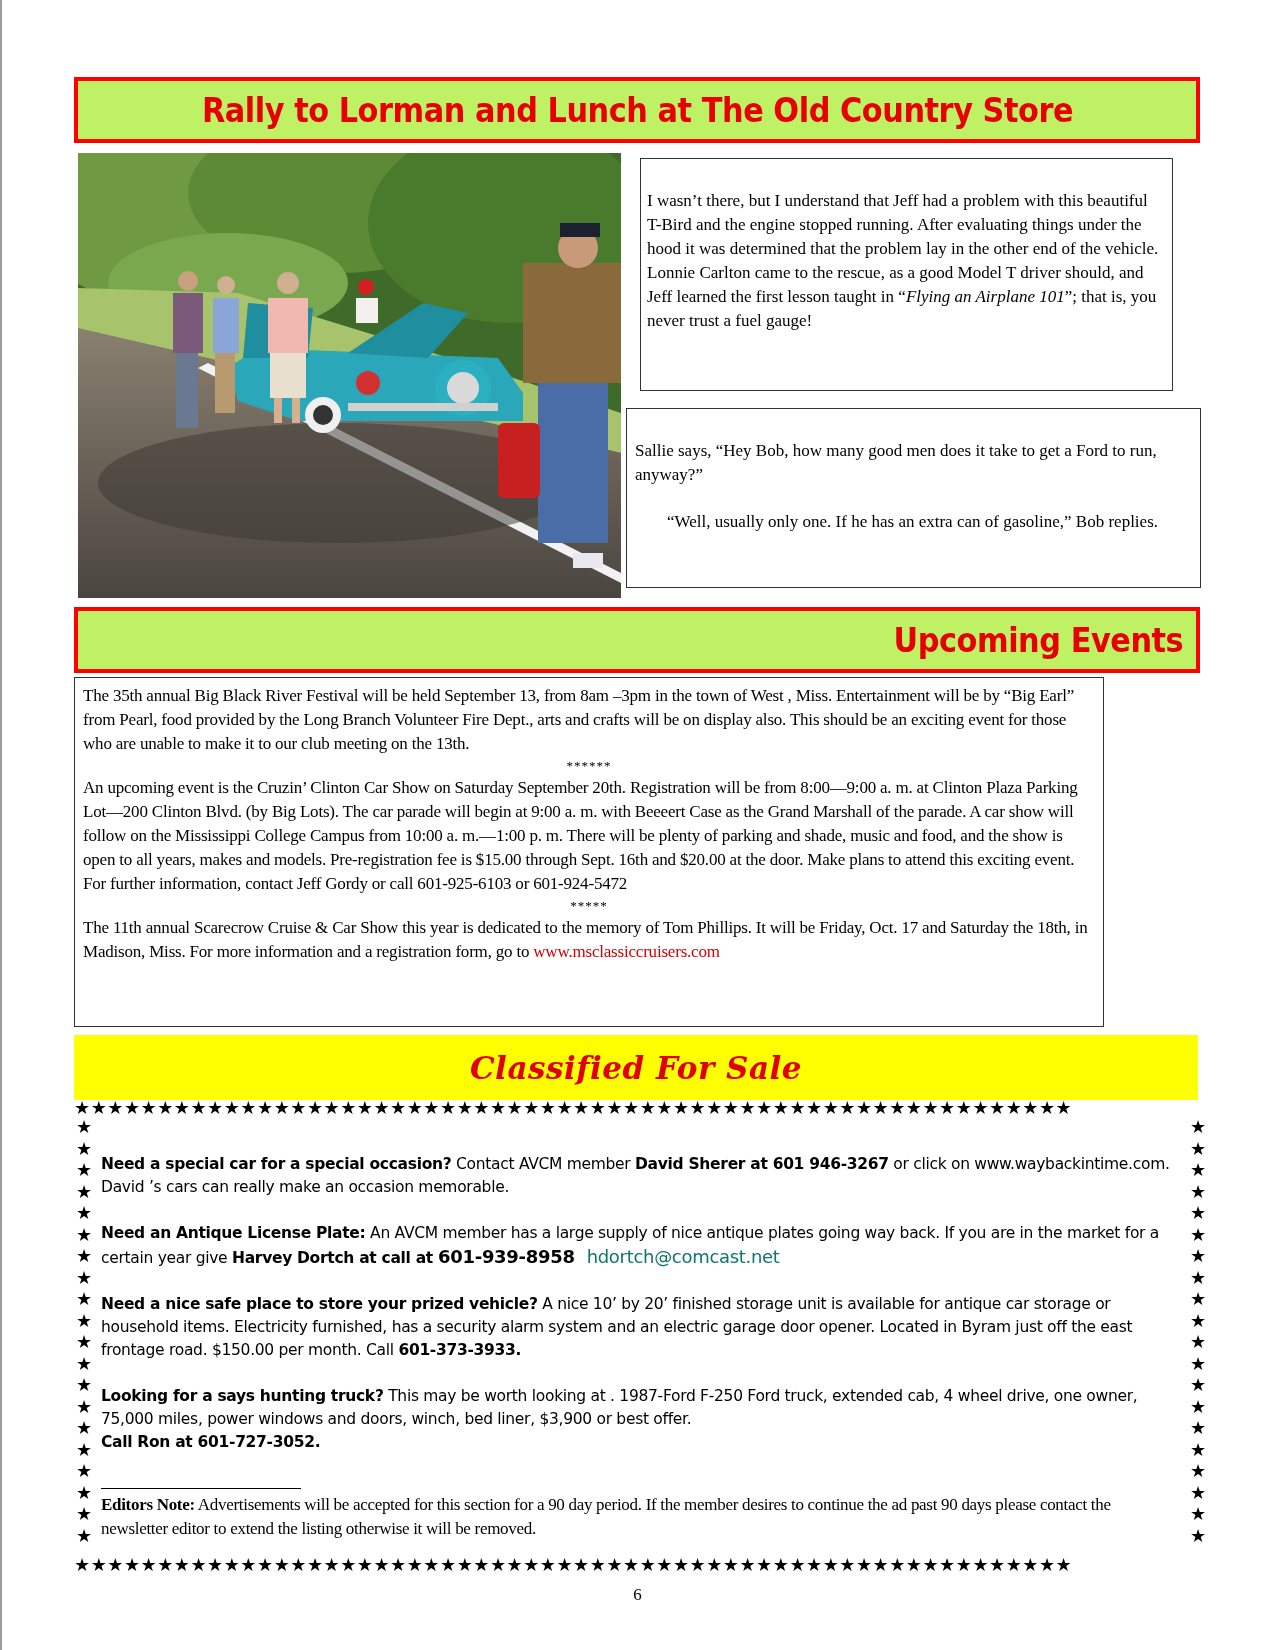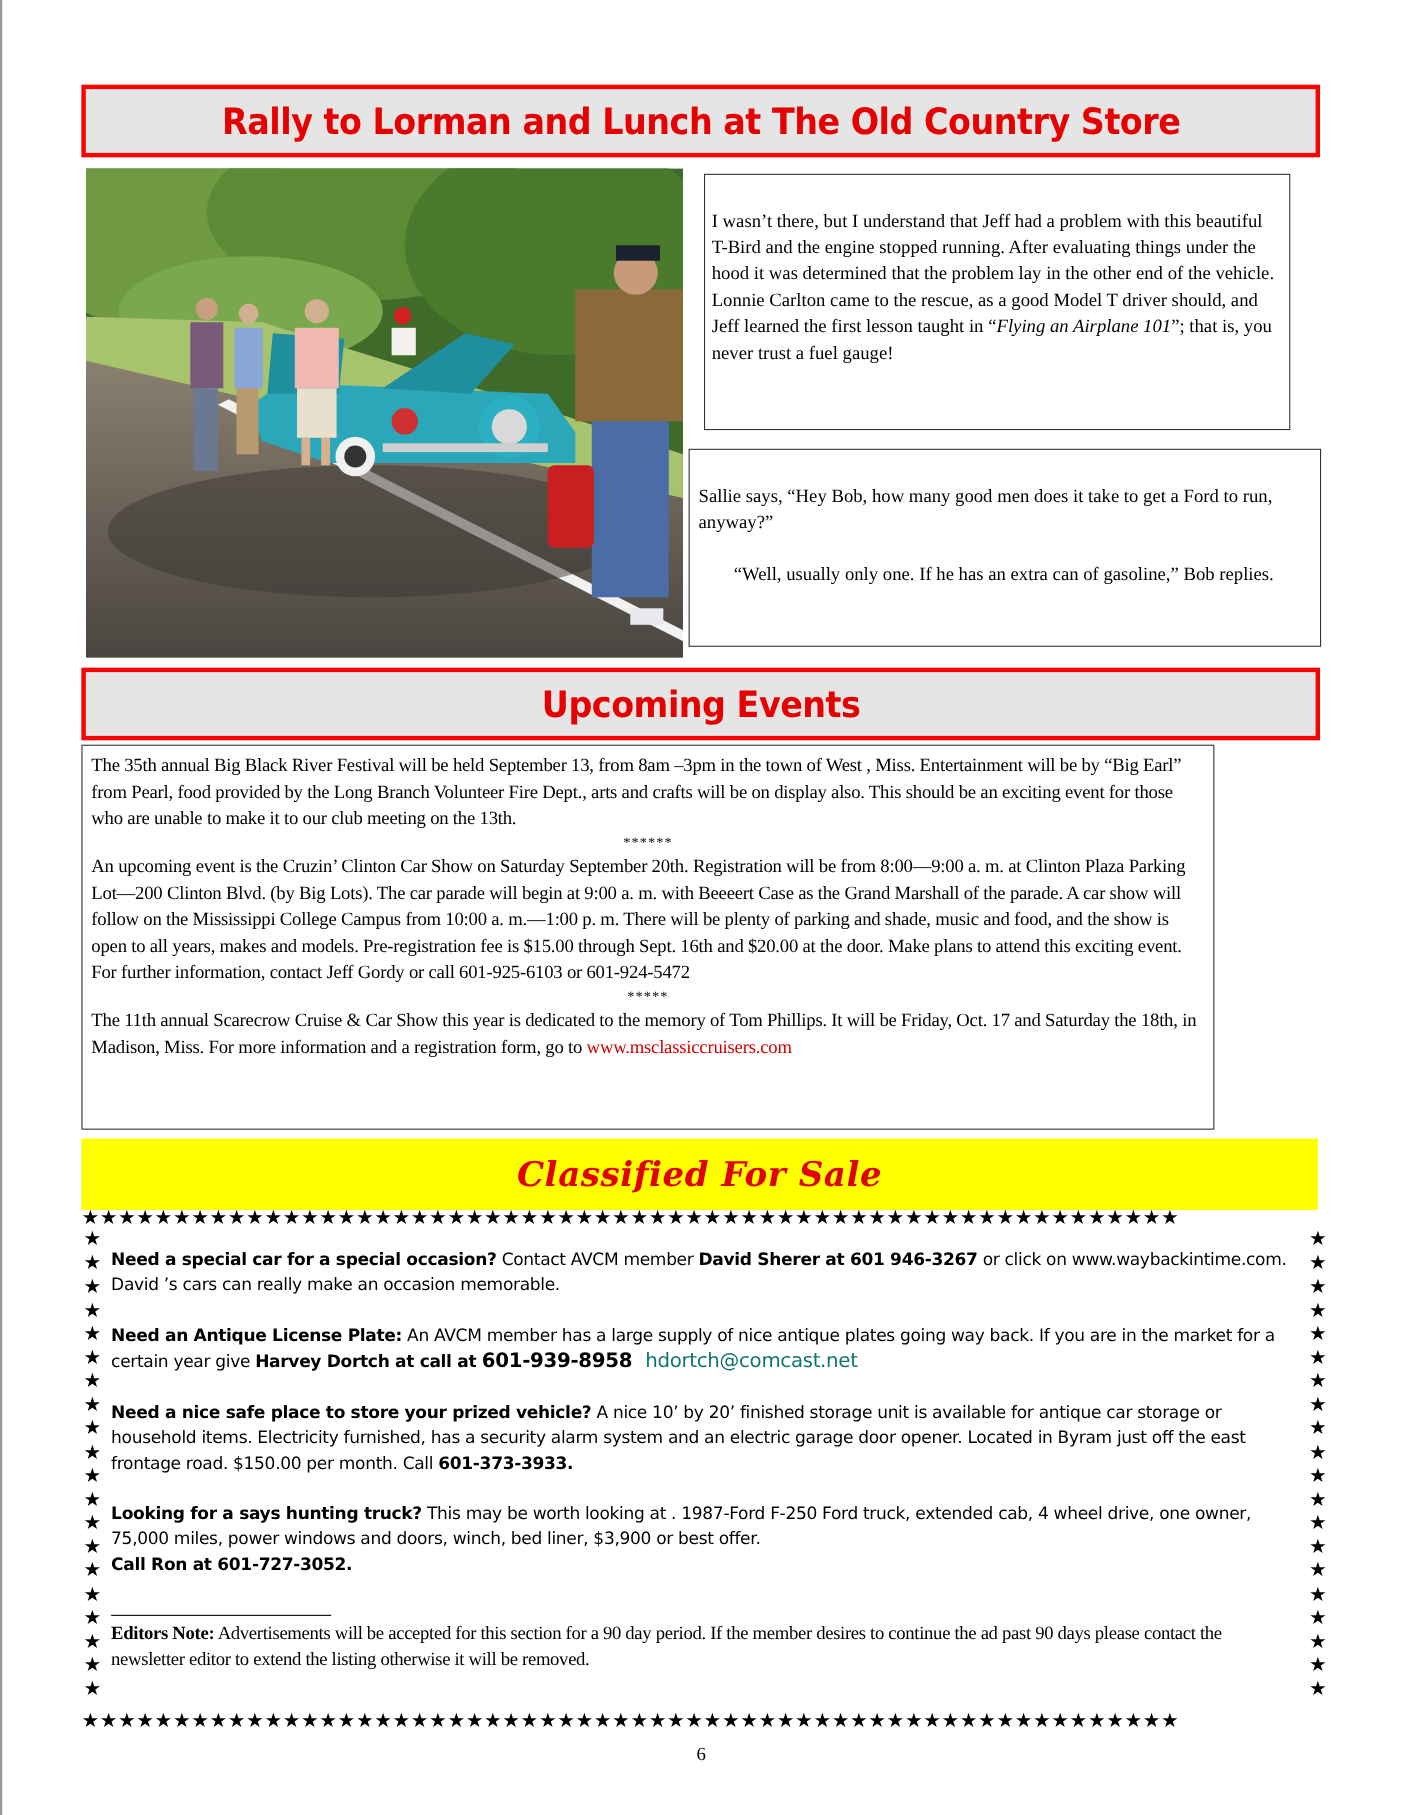--- a/index.html
+++ b/index.html
@@ -2,29 +2,29 @@
 <html><head>
 <meta charset="utf-8">
 <style>
   * { box-sizing: border-box; margin: 0; padding: 0; }
   html, body { width: 1275px; height: 1650px; background: #ffffff; overflow: hidden; }
   body { position: relative; font-family: "Liberation Serif", serif; color: #000; }
   .left-edge { position: absolute; left: 0; top: 0; width: 2px; height: 1650px; background: #9a9a9a; }
 
   .banner {
     position: absolute; left: 74px; width: 1126px; height: 66px;
-    background: #e5e5e5; border: 4px solid #ff0000;
+    background: #bef264; border: 4px solid #ff0000;
     display: flex; align-items: center; justify-content: center;
   }
   .banner h1 {
     font-family: "DejaVu Sans", sans-serif; font-weight: bold; color: #e60000;
     font-size: 33px; letter-spacing: -0.5px; transform: scaleX(0.92);
   }
   #banner-rally { top: 77px; }
-  #banner-events { top: 607px; }
+  #banner-events { top: 607px; justify-content: flex-end; }
 
   .photo { position: absolute; left: 78px; top: 153px; width: 543px; height: 445px; overflow: hidden; }
   .photo svg { width: 100%; height: 100%; display: block; }
 
   .textbox {
     position: absolute; border: 1.5px solid #333; background: #fff;
     font-size: 17px; line-height: 24px;
   }
   #box-story { left: 640px; top: 158px; width: 533px; height: 233px; padding: 30px 10px 0 6px; }
   #box-joke { left: 626px; top: 408px; width: 575px; height: 180px; padding: 30px 10px 0 8px; }
@@ -51,21 +51,21 @@
     font-family: "DejaVu Sans", sans-serif; font-size: 18px; line-height: 20px; letter-spacing: 0.5px; }
   #stars-top { left: 74px; top: 1098px; width: 1136px; }
   #stars-bottom { left: 74px; top: 1555px; width: 1136px; }
   .star-col { position: absolute; width: 20px; font-family: "DejaVu Sans", sans-serif;
     font-size: 18px; line-height: 21.5px; text-align: center; }
   #stars-left { left: 74px; top: 1116px; }
   #stars-right { left: 1188px; top: 1116px; }
 
   #classified { position: absolute; left: 101px; top: 1134px; width: 1080px;
     font-family: "DejaVu Sans", sans-serif; font-size: 15.5px; line-height: 23px; letter-spacing: -0.3px; }
-  #classified .ad { margin-bottom: 23px; }
+  #classified .ad { margin-bottom: 23px; margin-top: 19px; }
   #classified b { font-weight: bold; }
   #classified .big { font-size: 18px; font-weight: bold; }
   #classified .email { color: #0f766e; font-size: 18px; margin-left: 12px; }
   #classified .rule { width: 200px; border-top: 1.2px solid #000; margin-top: 34px; margin-bottom: 4px; }
   #classified .note { font-family: "Liberation Serif", serif; font-size: 17px; line-height: 24px; }
 
   #page-number { position: absolute; left: 0; width: 1275px; top: 1585px; text-align: center; font-size: 17px; }
 </style>
 </head>
 <body>

